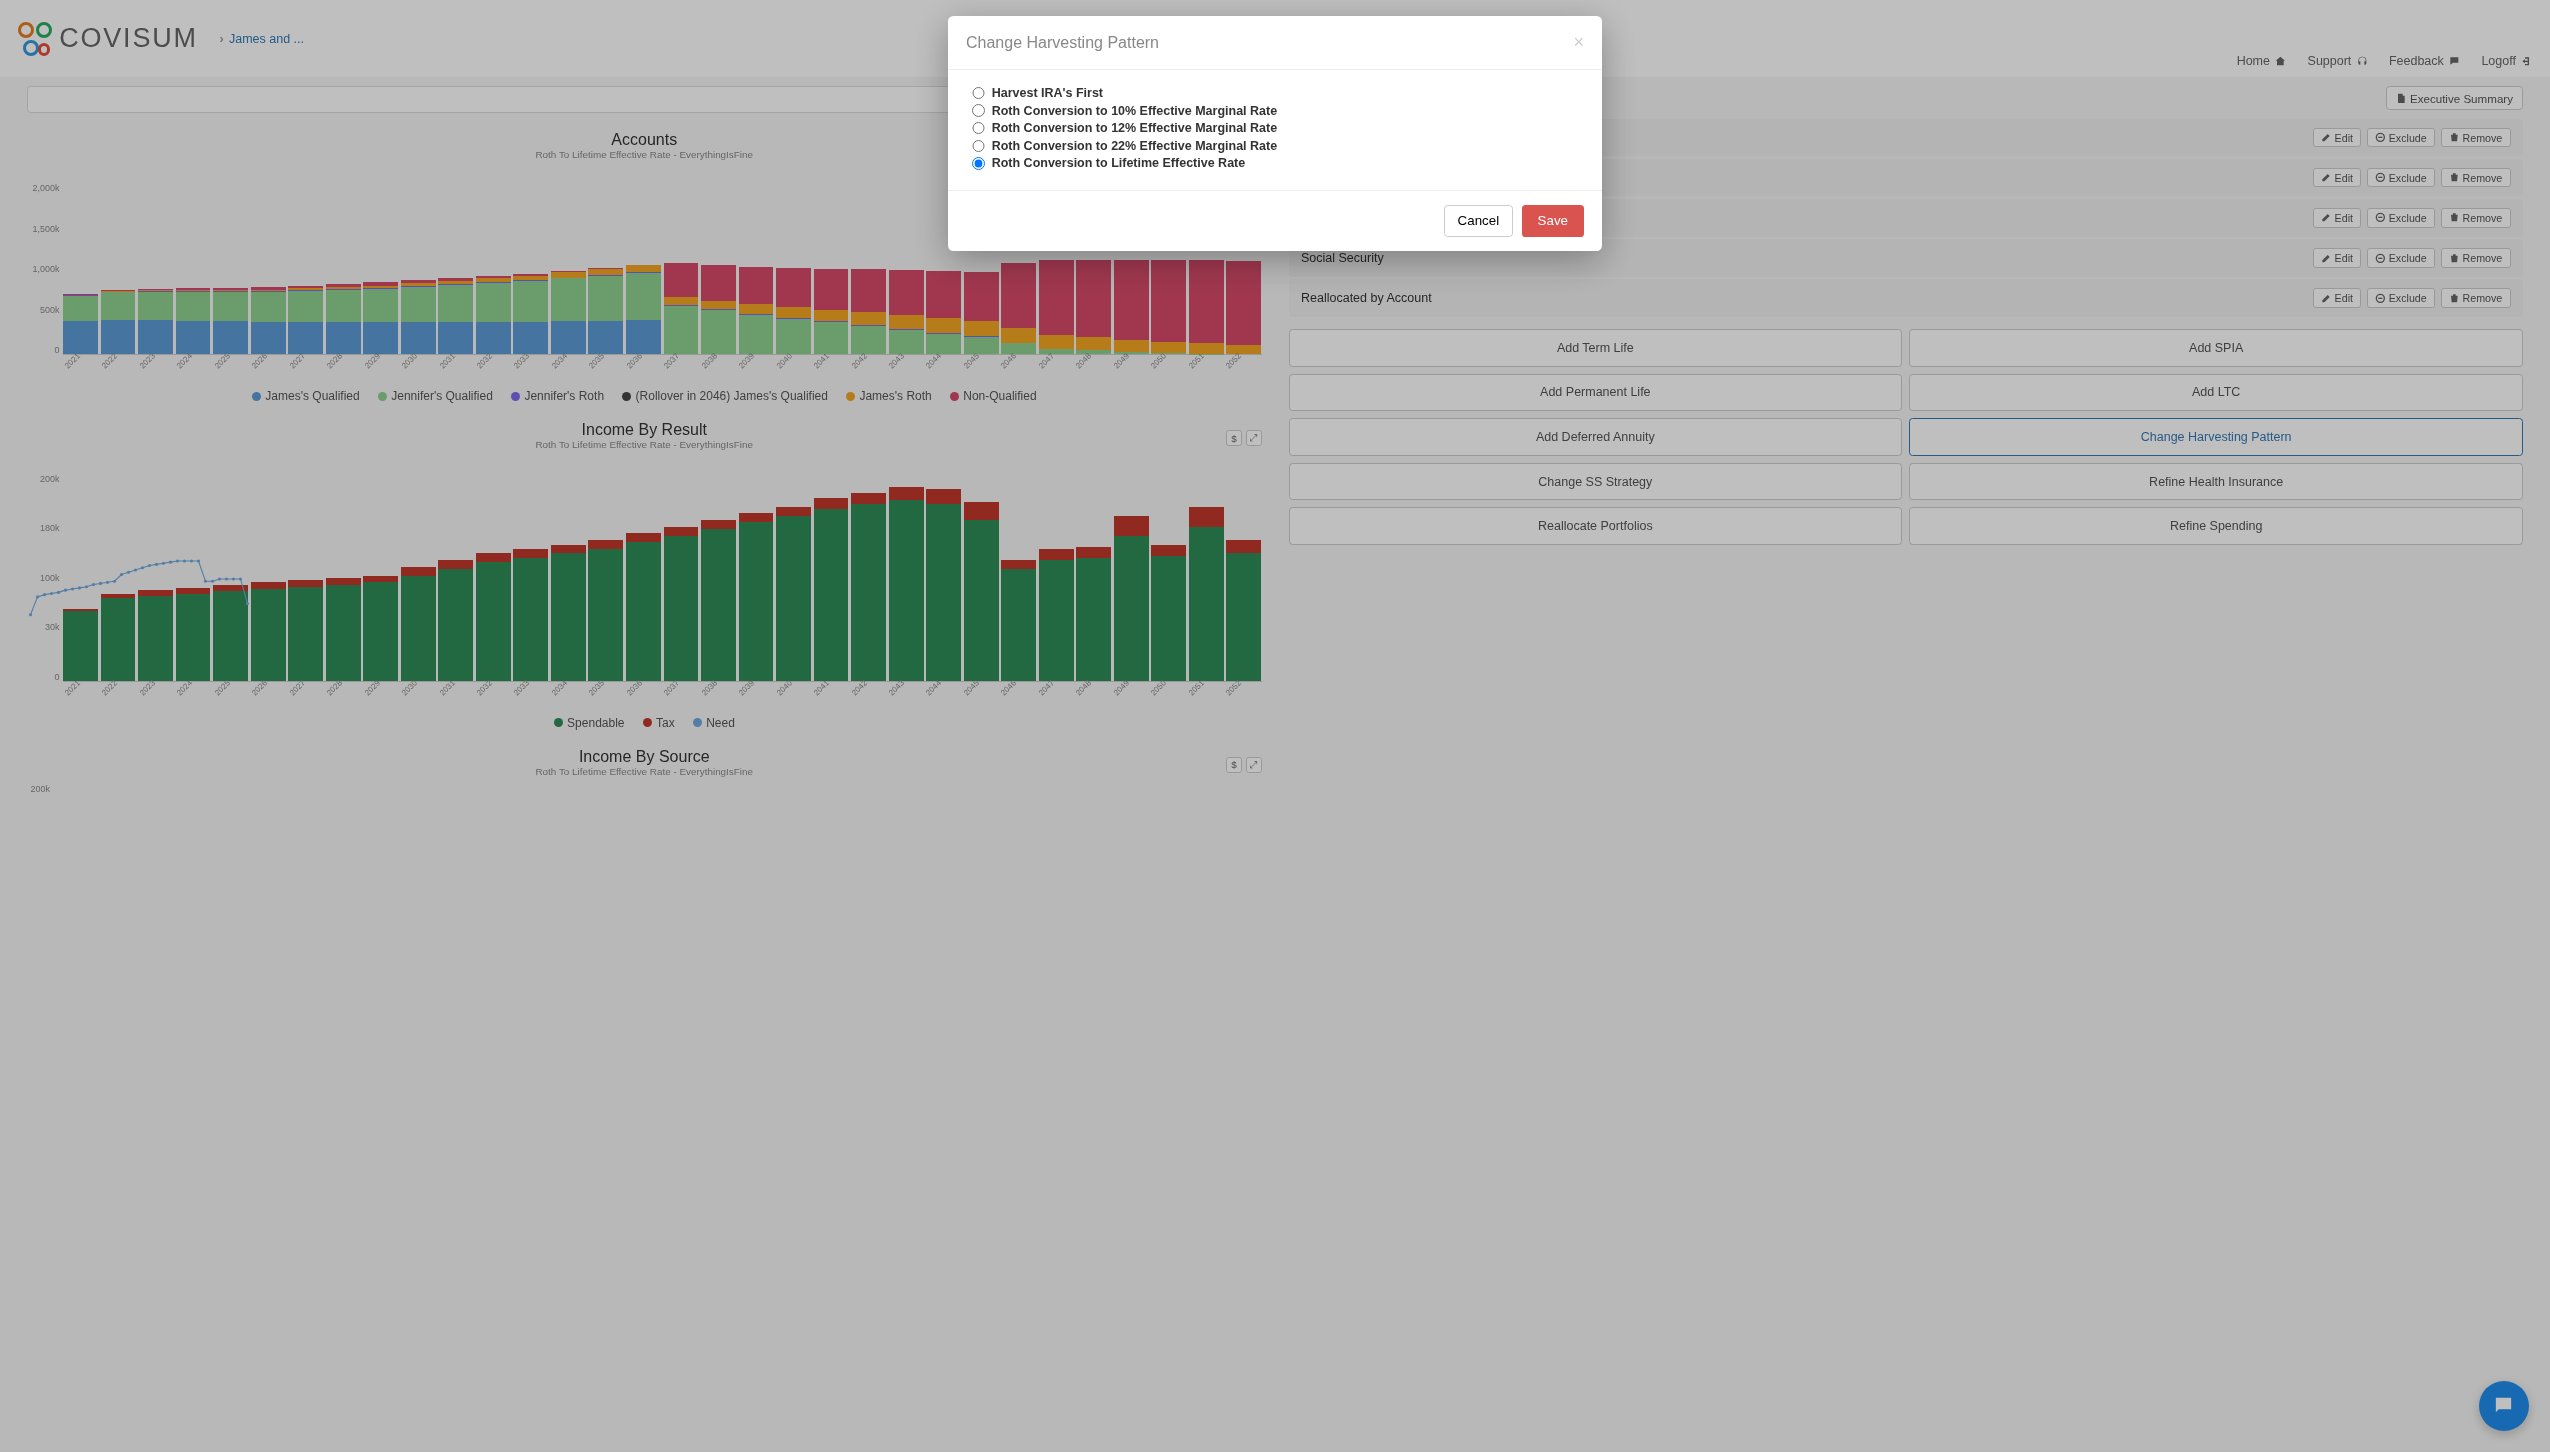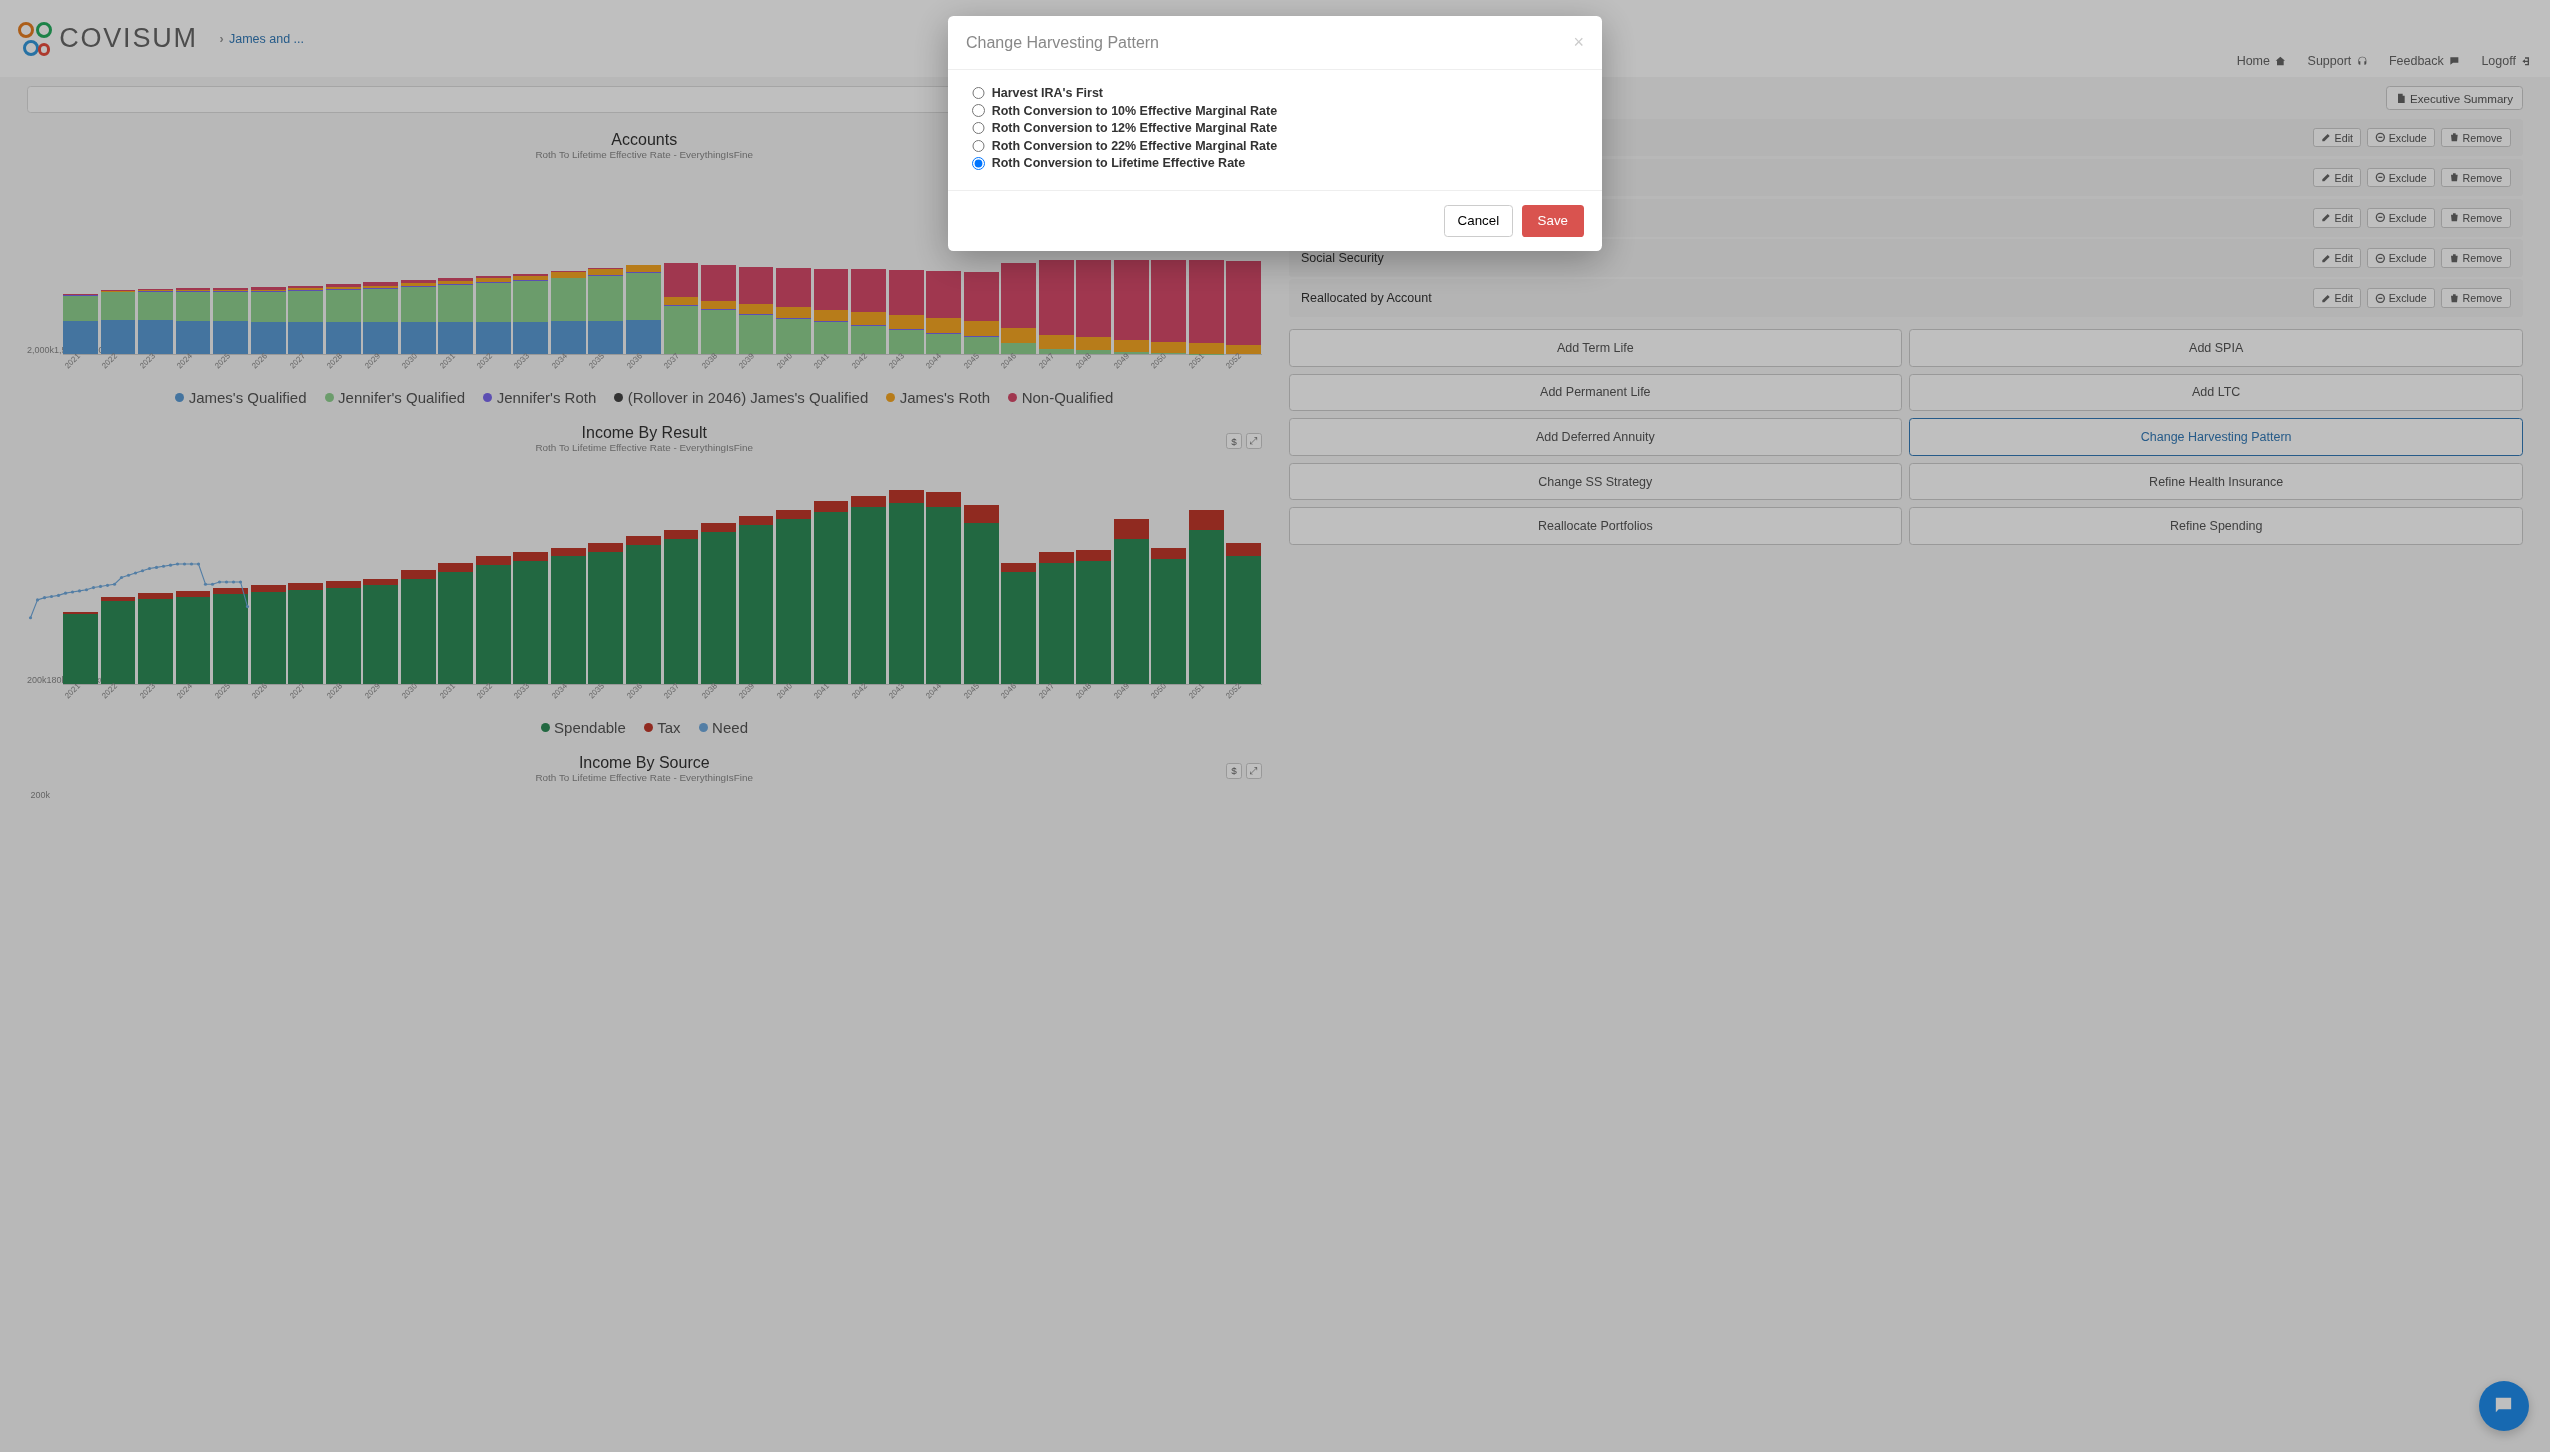--- a/index.html
+++ b/index.html
@@ -24,29 +24,29 @@
 .input-row{display:flex;gap:9px;margin-bottom:18px}
 .input-row input{flex:1;height:27px;border:0.9px solid #ddd;border-radius:3.6px;padding:0 9px}
 .input-row input.short{flex:0 0 179px}
 .chart-box{margin-bottom:18px;position:relative}
 .chart-title{text-align:center;font-size:16px;color:#333;font-weight:400}
 .chart-sub{text-align:center;font-size:9.9px;color:#888;margin-bottom:7.2px}
 .chart-tools{position:absolute;right:0;top:9px;display:flex;gap:3.6px}
 .tool-btn{width:16px;height:16px;border:0.9px solid #ccc;border-radius:2.7px;background:#fff;font-size:9.9px;display:flex;align-items:center;justify-content:center;color:#666;cursor:pointer}
 .chart-area{height:215px;display:flex;position:relative;padding-left:36px}
 .chart-area.tall{height:251px}
-.yaxis{position:absolute;left:0;top:4px;bottom:27px;width:36px;display:flex;flex-direction:row;justify-content:space-between;align-items:flex-end;padding-right:3.6px}
+.yaxis{position:absolute;left:0;top:16px;bottom:27px;width:36px;display:flex;flex-direction:column;justify-content:space-between;align-items:flex-end;padding-right:3.6px}
 .yaxis span{font-size:9px;color:#888}
 .bars{flex:1;display:flex;align-items:flex-end;gap:2.7px;border-bottom:0.9px solid #ccc;height:calc(100% - 27px);position:relative}
 .bar-col{flex:1;display:flex;flex-direction:column-reverse;height:100%;position:relative}
 .seg{width:100%}
 .xaxis{position:absolute;left:36px;right:0;bottom:0;height:27px;display:flex}
 .xaxis span{flex:1;font-size:8px;color:#888;transform:rotate(-45deg);transform-origin:top left;white-space:nowrap;position:relative;top:9px}
 .legend{display:flex;flex-wrap:wrap;gap:5.4px 18px;justify-content:center;margin-top:7.2px;padding:0 54px}
-.legend-item{display:flex;align-items:center;gap:4.5px;font-size:15px;color:#555}
+.legend-item{display:flex;align-items:center;gap:4.5px;font-size:12px;color:#555}
 .swatch{width:9px;height:9px;border-radius:50%}
 .line-overlay{position:absolute;left:0;right:0;top:0;bottom:0;pointer-events:none}
 .exec-summary{text-align:right;margin-bottom:9px}
 .btn{display:inline-flex;align-items:center;gap:3.6px;padding:4.5px 9px;border:0.9px solid #ccc;border-radius:3.6px;background:#fff;color:#555;text-decoration:none;cursor:pointer;font-size:11.6px}
 .item-row{display:flex;align-items:center;justify-content:space-between;padding:9px 12.5px;background:#f0f0f0;border-radius:3.6px;margin-bottom:2.7px}
 .item-row .actions{display:flex;gap:6px}
 .mini-btn{padding:2.7px 7.2px;border:0.9px solid #ccc;border-radius:2.7px;background:#fff;font-size:10.7px;color:#555;cursor:pointer;display:inline-flex;align-items:center;gap:2.7px}
 .button-grid{display:grid;grid-template-columns:1fr 1fr;gap:7.2px;margin-top:12.5px}
 .big-btn{padding:10.7px;border:0.9px solid #ccc;border-radius:3.6px;background:#fff;color:#555;text-align:center;cursor:pointer;font-size:12.5px}
 .big-btn.active{border:1.8px solid #337ab7;color:#337ab7}

